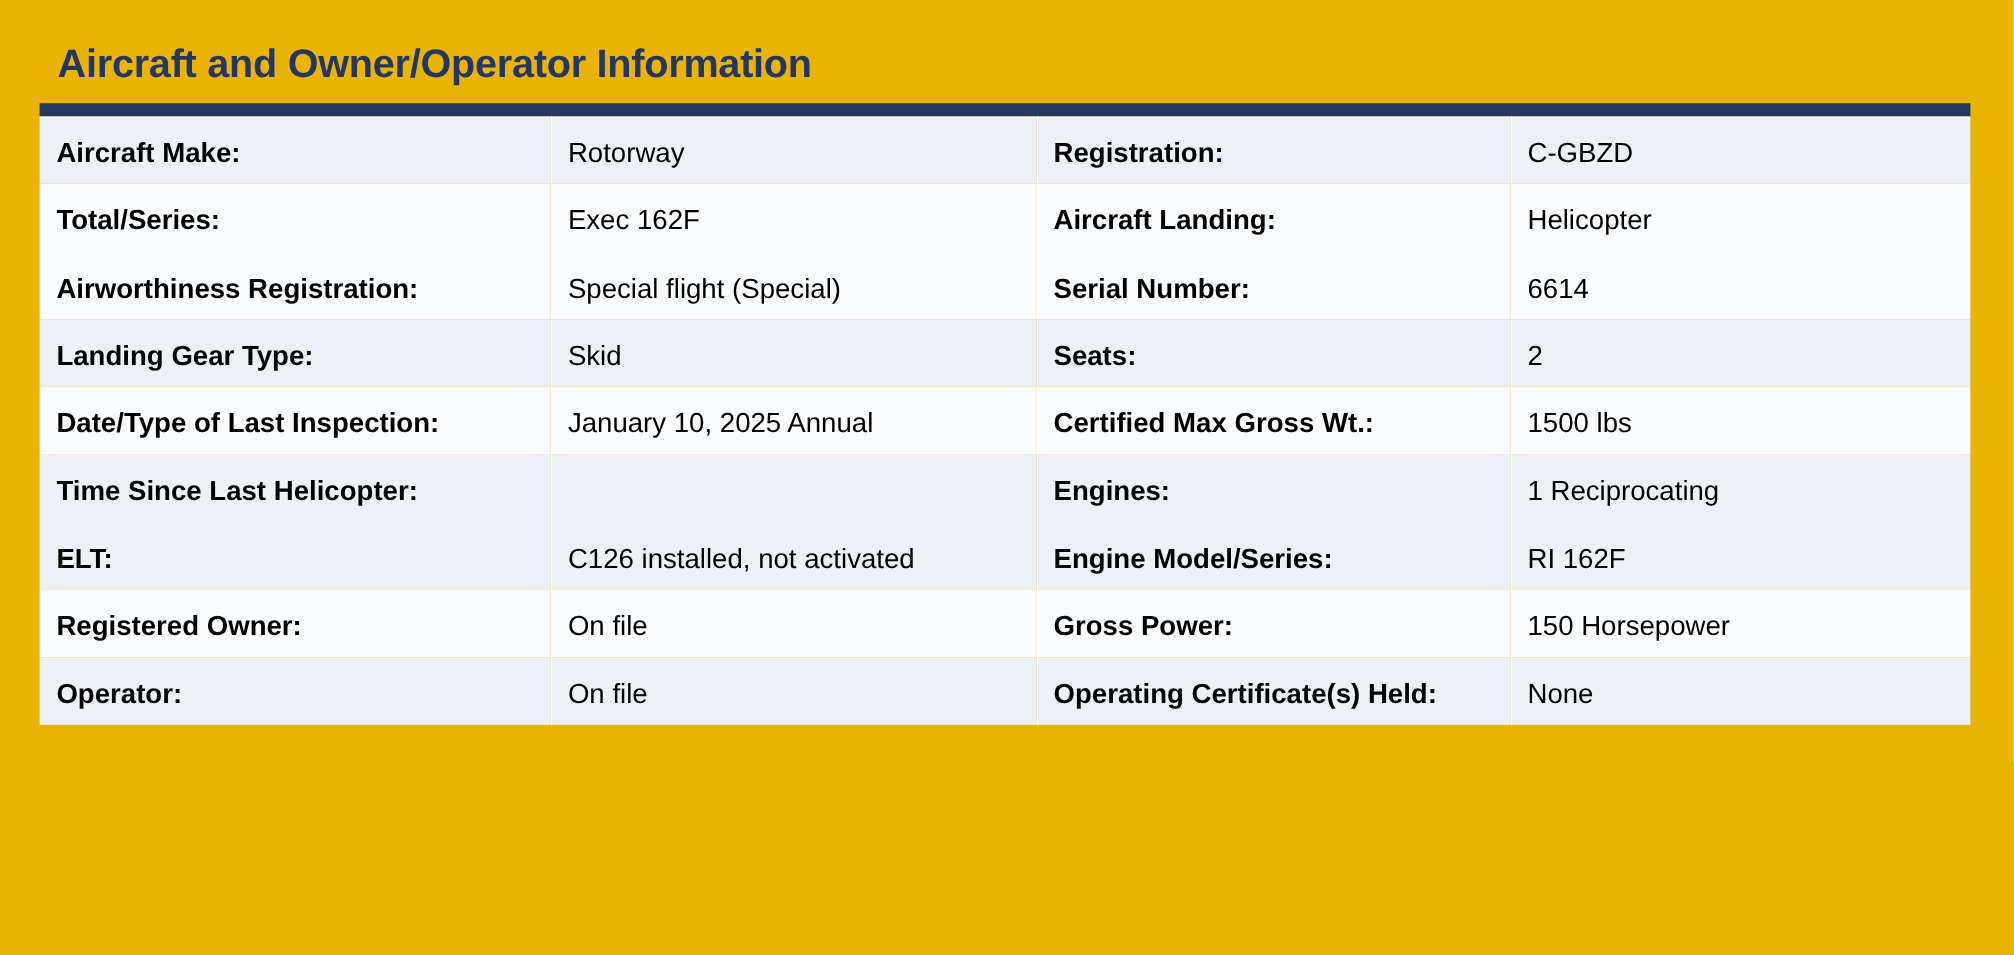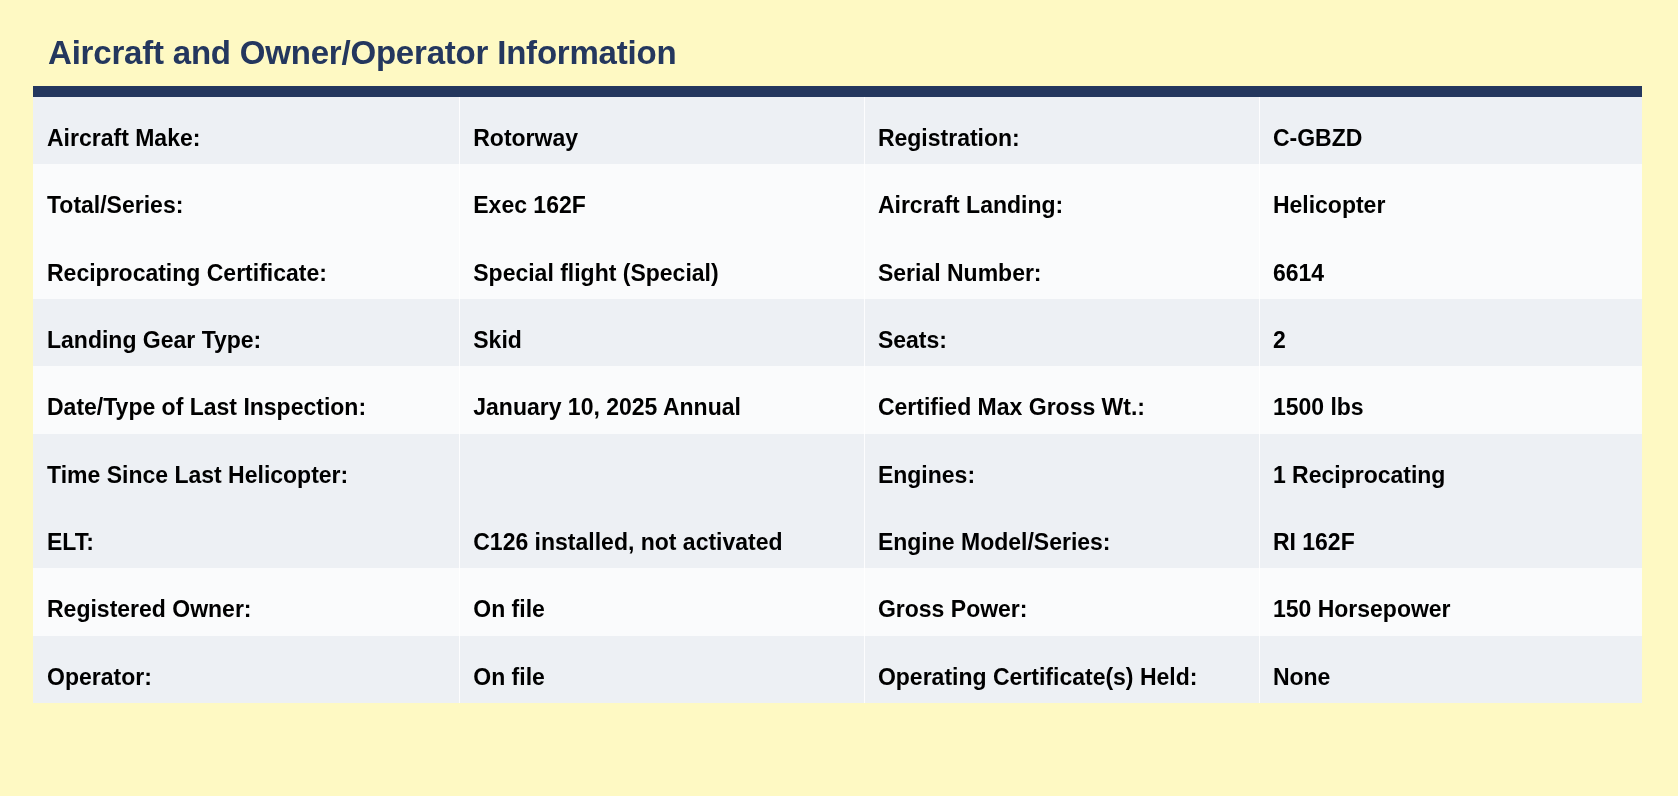--- a/index.html
+++ b/index.html
@@ -12,21 +12,21 @@
     height: 796px;
     font-family: "Liberation Sans", sans-serif;
     -webkit-font-smoothing: antialiased;
   }
 
   .page {
     box-sizing: border-box;
     width: 1678px;
     height: 796px;
     padding: 34px 36px 0 46px;
-    background: #fef9c3;
+    background: #eab308;
   }
 
   .section-title {
     font-size: 33px;
     font-weight: bold;
     color: #24375e;
     letter-spacing: -0.2px;
     line-height: 1.15;
     margin: 0 0 14px 2px;
     white-space: nowrap;
@@ -44,33 +44,33 @@
     border-collapse: collapse;
     width: calc(100% + 13px);
     margin-left: -13px;
     table-layout: fixed;
   }
 
   table.info-table tr.row-even { background: #edf0f4; }
   table.info-table tr.row-odd  { background: #fafbfc; }
 
   table.info-table td {
-    padding: 26px 0 11px 14px;
+    padding: 15px 0 11px 14px;
     vertical-align: top;
     font-size: 23px;
     line-height: 1.32;
     color: #000000;
     border: 0;
   }
 
   td.label {
     font-weight: bold;
   }
   td.value {
-    font-weight: bold;
+    font-weight: normal;
   }
 
   
   col.c1 { width: 395px; }
   col.c2 { width: 375px; }
   col.c3 { width: 366px; }
   col.c4 { width: 355px; }
 
   
   td.sep {
@@ -100,21 +100,21 @@
           <td class="label sep">Registration:</td>
           <td class="value sep">C-GBZD</td>
         </tr>
         <tr class="row-odd">
           <td class="label">Total/Series:</td>
           <td class="value sep">Exec 162F</td>
           <td class="label sep">Aircraft Landing:</td>
           <td class="value sep">Helicopter</td>
         </tr>
         <tr class="row-odd">
-          <td class="label">Reciprocating Certificate:</td>
+          <td class="label">Airworthiness Registration:</td>
           <td class="value sep">Special flight (Special)</td>
           <td class="label sep">Serial Number:</td>
           <td class="value sep">6614</td>
         </tr>
         <tr class="row-even">
           <td class="label">Landing Gear Type:</td>
           <td class="value sep">Skid</td>
           <td class="label sep">Seats:</td>
           <td class="value sep">2</td>
         </tr>

